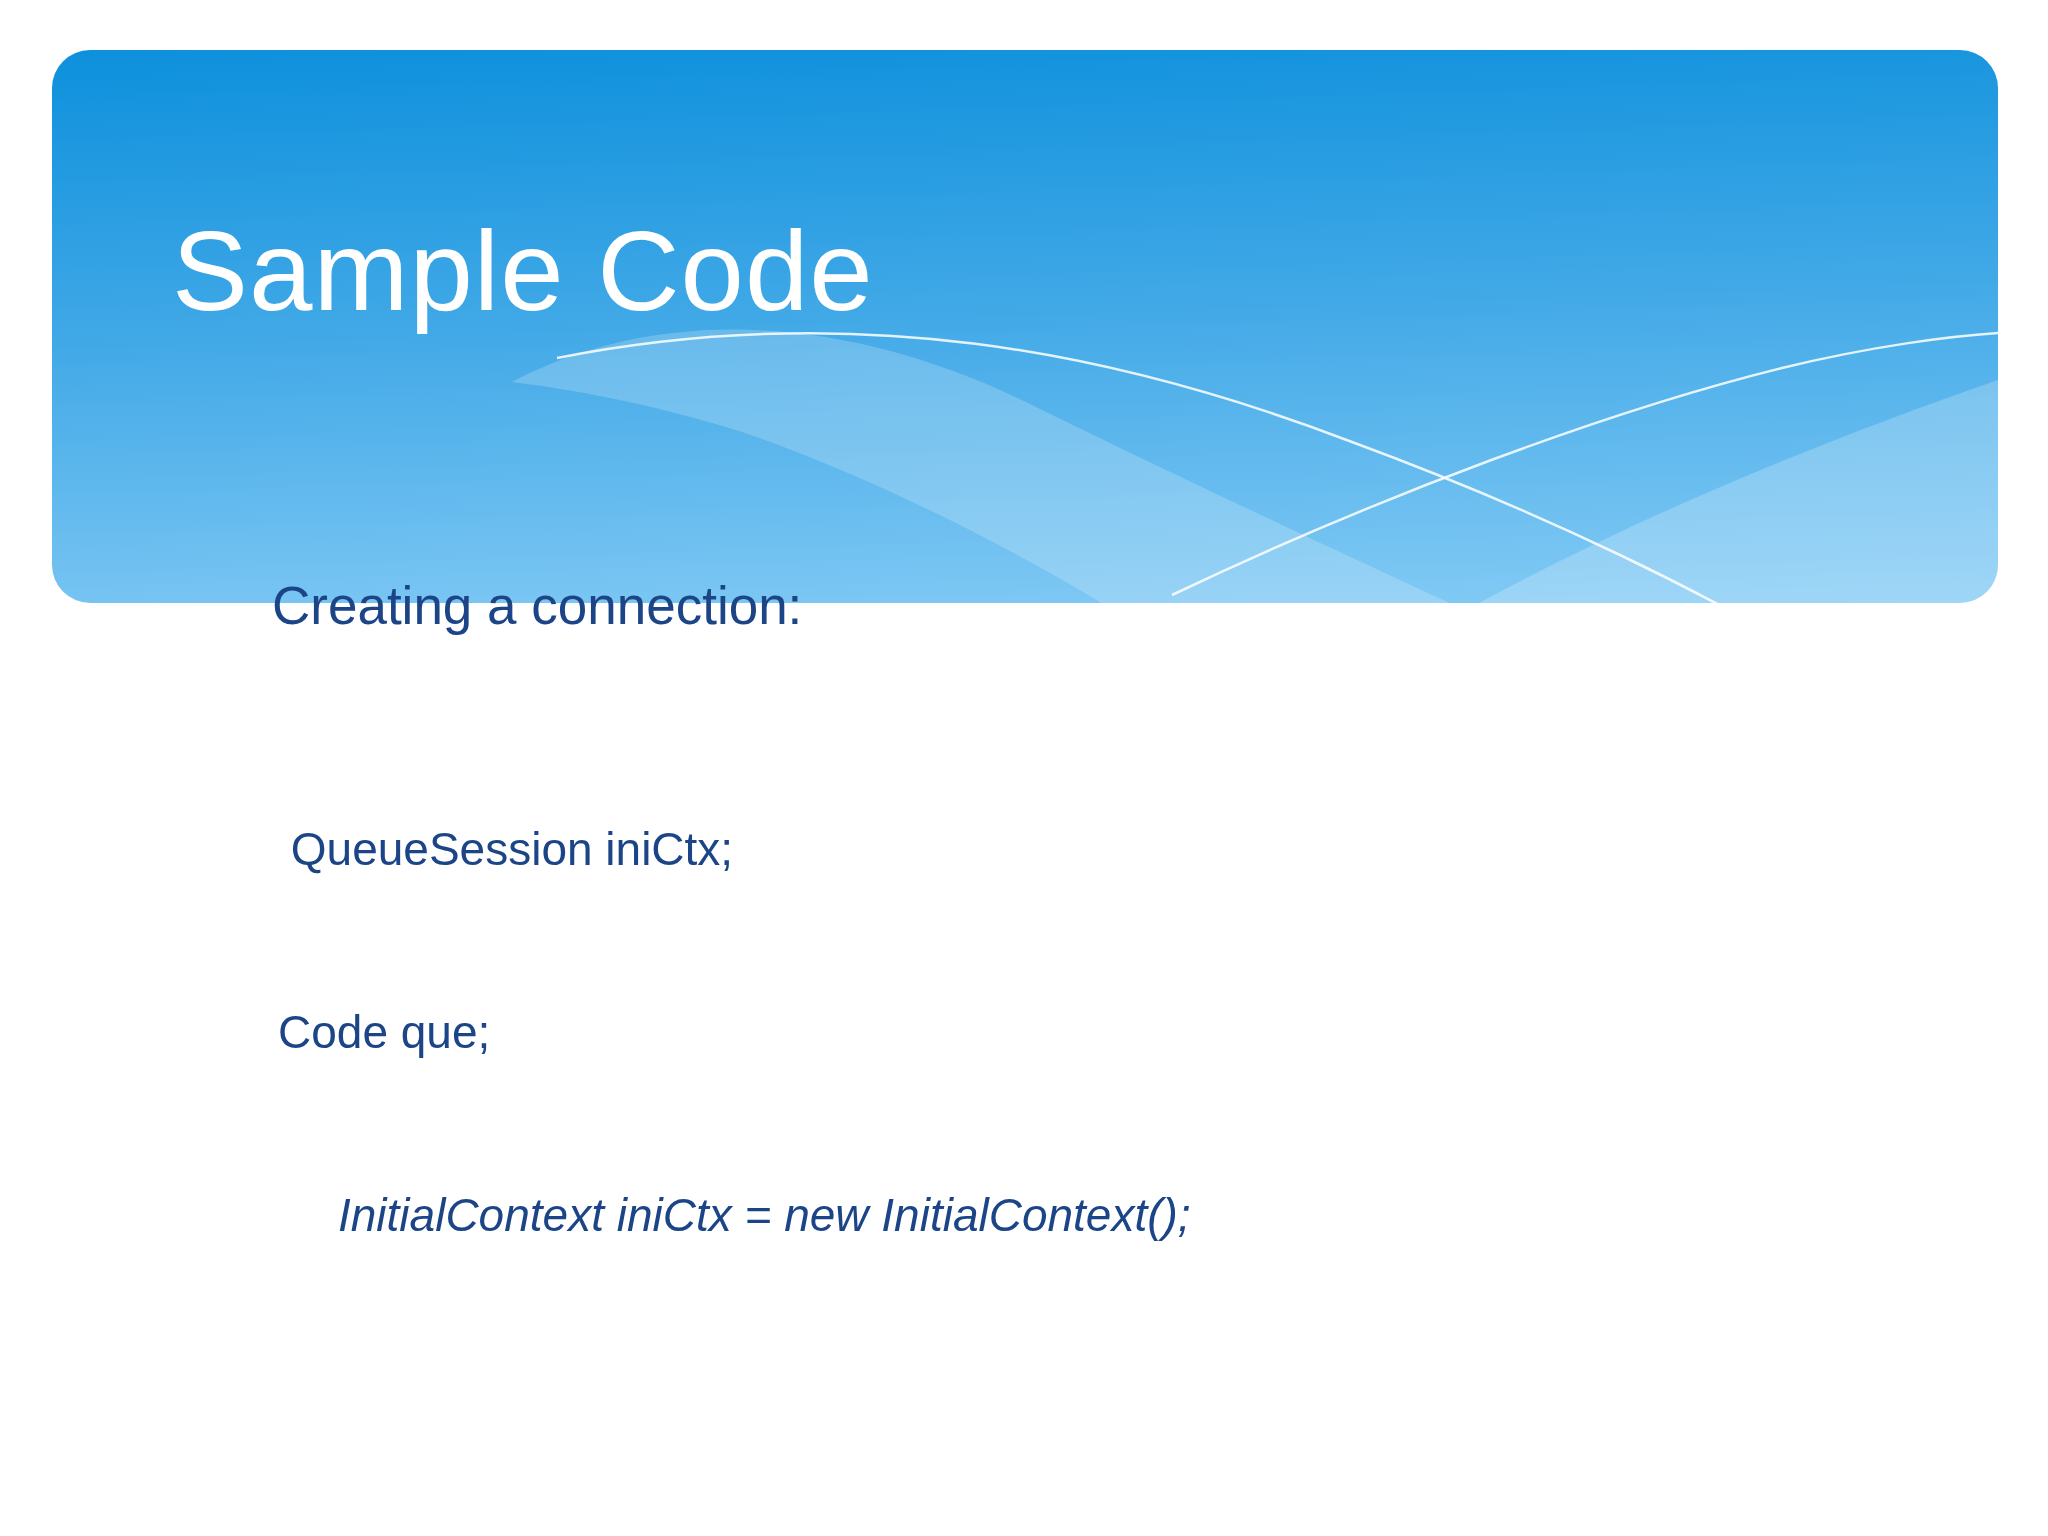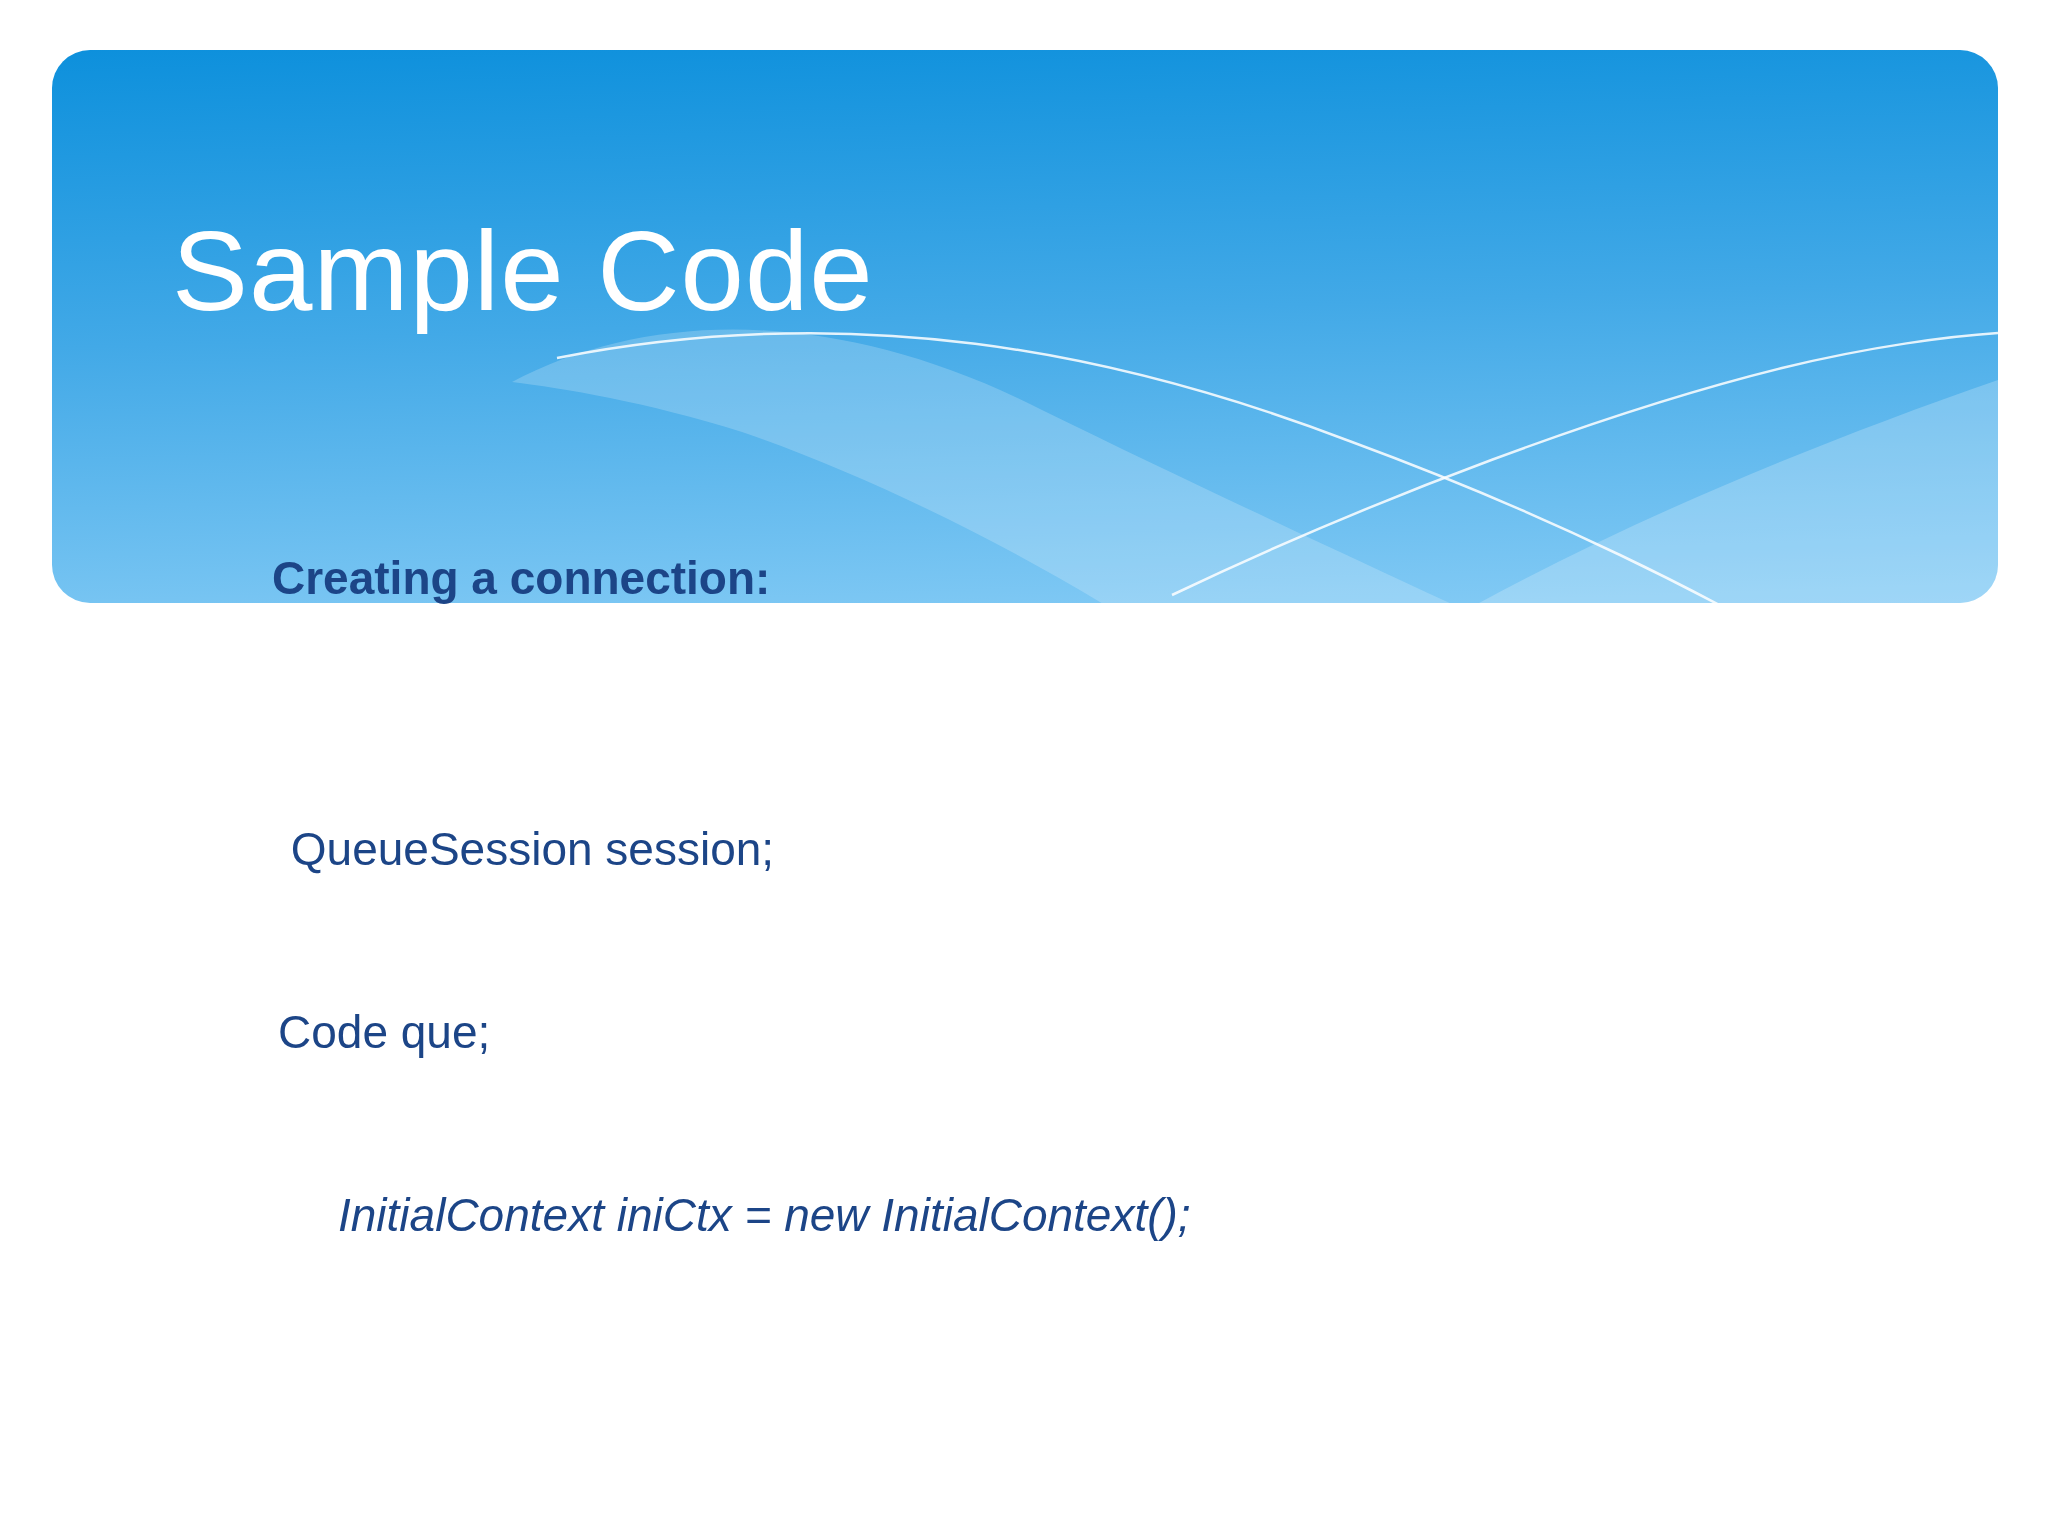--- a/index.html
+++ b/index.html
@@ -20,22 +20,22 @@
     border-radius:38px;overflow:hidden;
     background:linear-gradient(178deg,var(--header-gradient-top) 0%,var(--header-gradient-mid) 48%,var(--header-gradient-bottom) 100%);
   }
   .waves{position:absolute;left:0;top:0;width:100%;height:100%;}
   .page-title{
     position:absolute;left:120px;top:158px;
     font-size:114px;font-weight:400;letter-spacing:1px;line-height:1.1;
     color:var(--title-white);
   }
   .subtitle{
-    position:absolute;left:272px;top:552px;
-    font-size:46px;line-height:1.15;color:var(--text-dark-blue);font-weight:bold;
+    position:absolute;left:272px;top:576px;
+    font-size:53px;line-height:1.15;color:var(--text-dark-blue);
   }
   .code-block{
     position:absolute;left:278px;top:697px;width:1500px;
     font-size:46px;line-height:61px;color:var(--text-dark-blue);
     white-space:pre;
   }
   .code-line{white-space:pre;}
   .code-line.indent{padding-left:60px;font-style:italic;}
   .copyright{
     position:absolute;left:57px;top:1421px;
@@ -65,21 +65,21 @@
       <path d="M 1120 545
                C 1330 445, 1560 360, 1730 318
                C 1820 296, 1900 286, 1946 283" fill="none" stroke="rgba(255,255,255,0.85)" stroke-width="2.5"></path>
     </svg>
     <h1 class="page-title">Sample Code</h1>
   </div>
 
   <div class="subtitle">Creating a connection:</div>
 
   <div class="code-block">
-    <div class="code-line"> QueueSession session;</div>
+    <div class="code-line"> QueueSession iniCtx;</div>
     <div class="code-line">Code que;</div>
     <div class="code-line indent">InitialContext iniCtx = new InitialContext();</div>
     
     
     
     
     
     
   </div>
 

